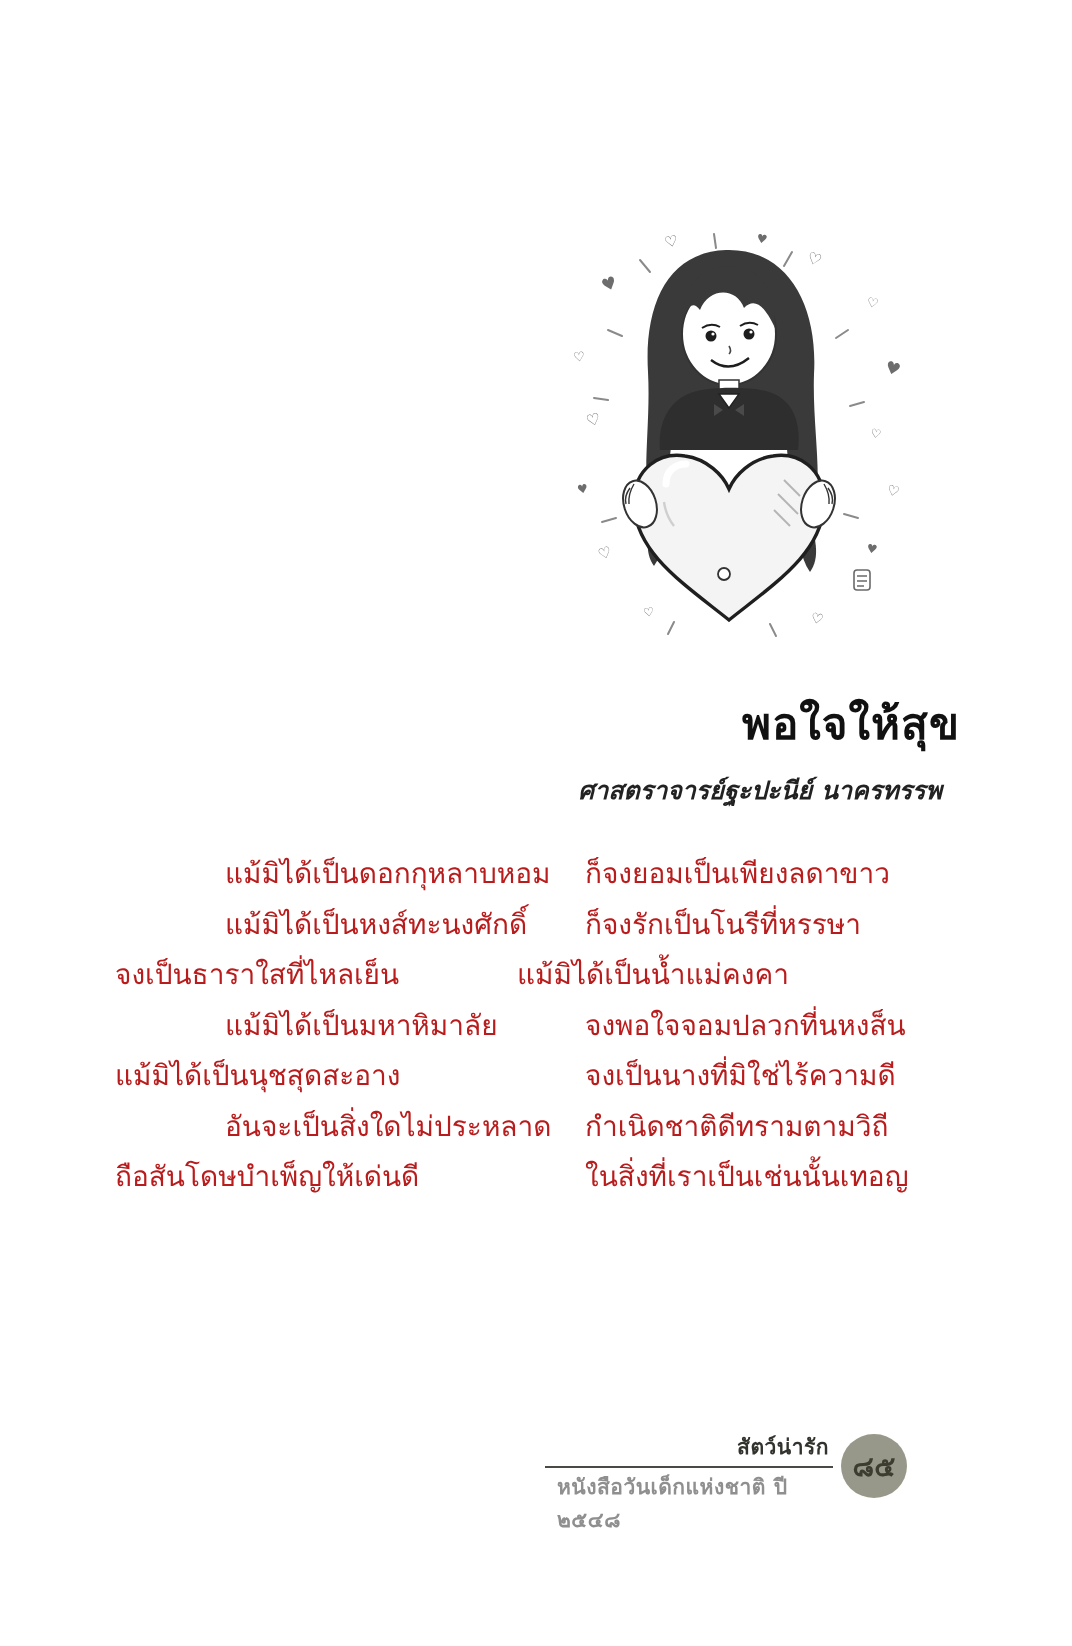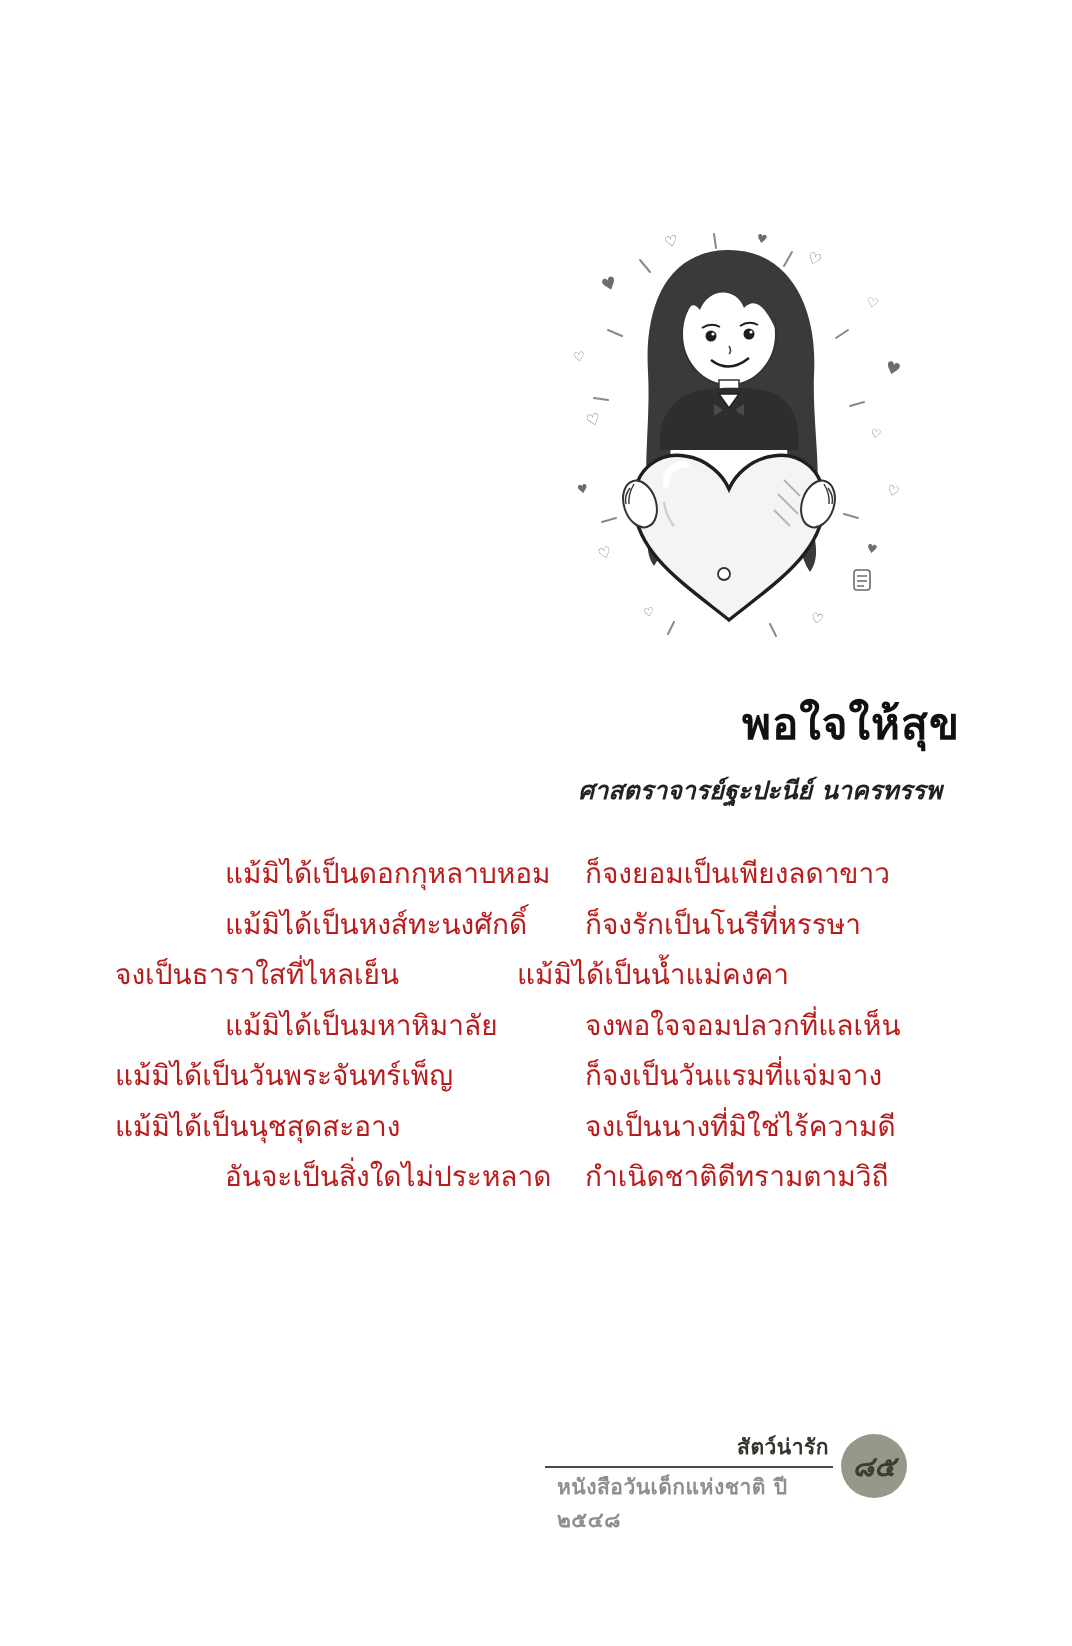--- a/index.html
+++ b/index.html
@@ -68,21 +68,21 @@
     font-size:21px;font-weight:bold;
     color:#8f8f8f;
     letter-spacing:.5px;
     margin-left:12px;
   }
   .page-circle{
     position:absolute;right:18px;top:4px;
     width:66px;height:64px;border-radius:50%;
     background:#98988a;
     display:flex;align-items:center;justify-content:center;
-    font-size:28px;font-weight:bold;color:#3c3c30;font-style:italic;
+    font-size:28px;font-weight:bold;color:#3c3c30;
   }
 </style>
 </head>
 <body>
 
 <div class="page">
 
   <div class="illustration">
     <svg viewBox="0 0 372 430" xmlns="http://www.w3.org/2000/svg">
 
@@ -189,33 +189,33 @@
     <div class="poem-row">
       <span class="hemistich left indent">แม้มิได้เป็นหงส์ทะนงศักดิ์</span>
       <span class="hemistich right">ก็จงรักเป็นโนรีที่หรรษา</span>
     </div>
     <div class="poem-row">
       <span class="hemistich right">จงเป็นธาราใสที่ไหลเย็น</span>
       <span class="hemistich left">แม้มิได้เป็นน้ำแม่คงคา</span>
     </div>
     <div class="poem-row">
       <span class="hemistich left indent">แม้มิได้เป็นมหาหิมาลัย</span>
-      <span class="hemistich right">จงพอใจจอมปลวกที่แลเห็น</span>
-    </div>
-    <div class="poem-row">
-      <span class="hemistich left">แม้มิได้เป็นวันพระจันทร์เพ็ญ</span>
-      <span class="hemistich right">ก็จงเป็นวันแรมที่แจ่มจาง</span>
+      <span class="hemistich right">จงพอใจจอมปลวกที่นหงส็น</span>
     </div>
     <div class="poem-row">
       <span class="hemistich left">แม้มิได้เป็นนุชสุดสะอาง</span>
       <span class="hemistich right">จงเป็นนางที่มิใช่ไร้ความดี</span>
     </div>
     <div class="poem-row">
       <span class="hemistich left indent">อันจะเป็นสิ่งใดไม่ประหลาด</span>
       <span class="hemistich right">กำเนิดชาติดีทรามตามวิถี</span>
+    </div>
+    <div class="poem-row">
+      <span class="hemistich left">ถือสันโดษบำเพ็ญให้เด่นดี</span>
+      <span class="hemistich right">ในสิ่งที่เราเป็นเช่นนั้นเทอญ</span>
     </div>
   </div>
 
   <div class="footer">
     <div class="footer-textblock">
       <div class="footer-section">สัตว์น่ารัก</div>
       <hr class="footer-rule">
       <div class="footer-book">หนังสือวันเด็กแห่งชาติ ปี ๒๕๔๘</div>
     </div>
     <div class="page-circle">

